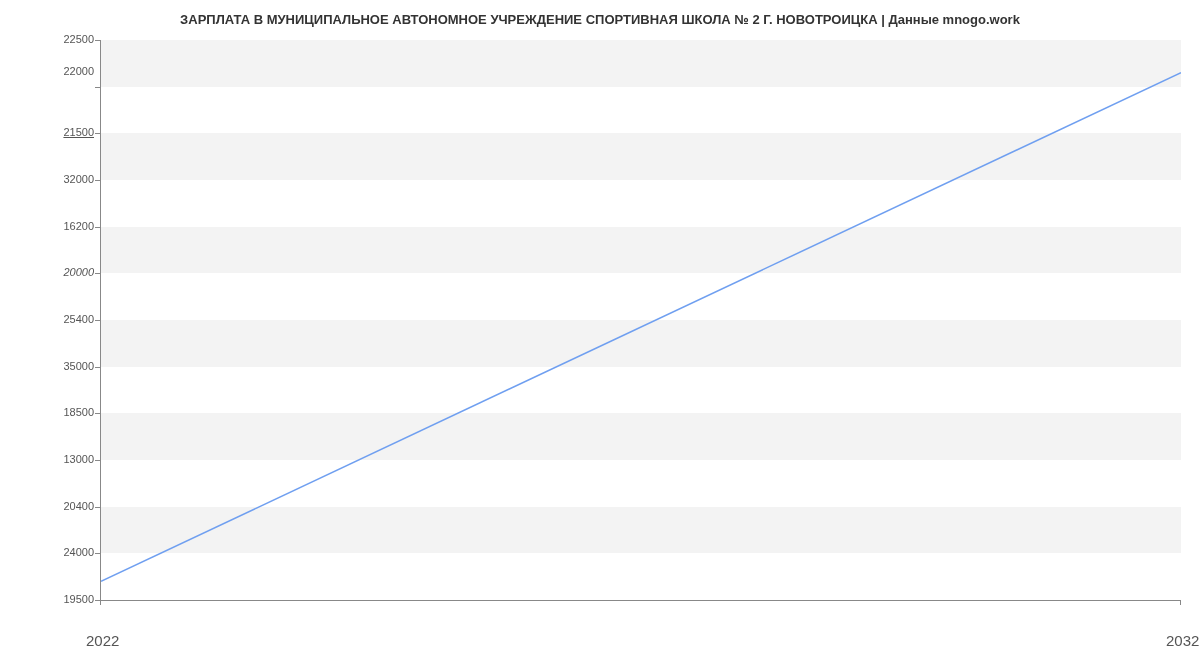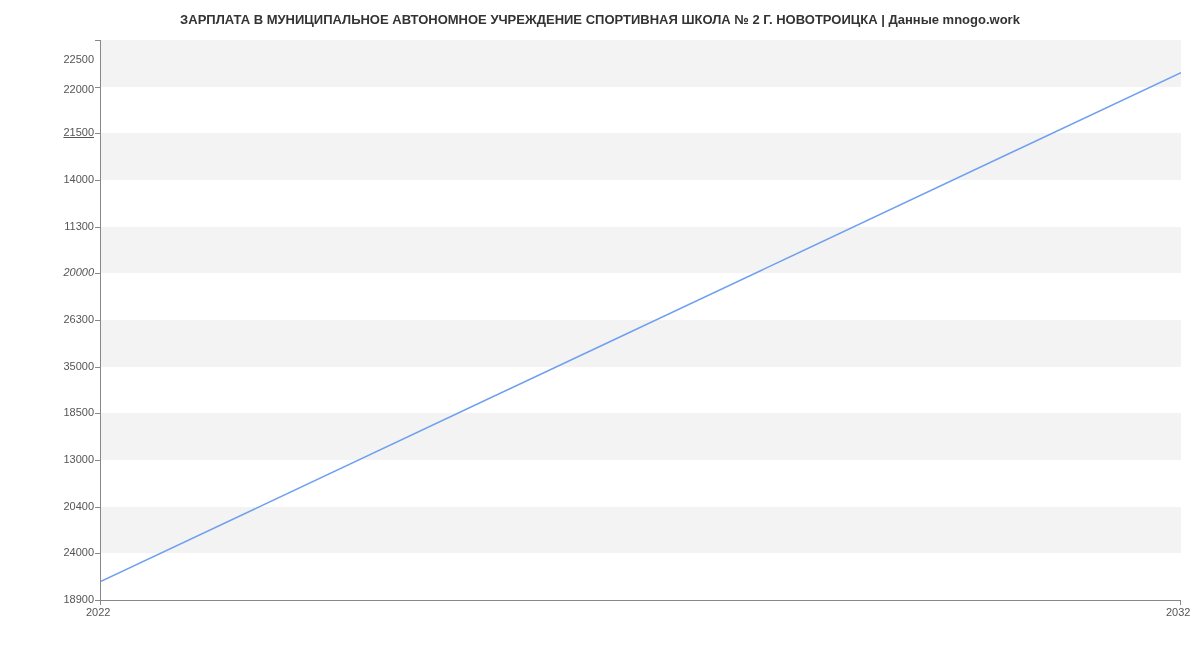--- a/index.html
+++ b/index.html
@@ -1,65 +1,65 @@
 <!DOCTYPE html>
 <html><head>
 <meta charset="utf-8">
 <style>
 html,body{margin:0;padding:0;width:1200px;height:650px;background:#fff;font-family:Verdana,Geneva,sans-serif}
 .chart{position:absolute;left:0;top:0;width:1200px;height:650px}
 .title{position:absolute;left:0;top:12px;width:1200px;text-align:center;font-size:13px;font-weight:bold;color:#333}
 .plot{position:absolute;left:100px;top:40px;width:1080px;height:560px;border-left:1px solid #888;border-bottom:1px solid #888}
 .band{position:absolute;left:0;width:100%;background:#f3f3f3}
 .yt{position:absolute;right:1106px;width:60px;text-align:right;font-size:11px;color:#555}
-.xt{position:absolute;top:606px;font-size:11px;color:#555}
+.xt{position:absolute;top:632px;font-size:15px;color:#555}
 .line{stroke:#6f9ff0;stroke-width:1.5;fill:none}
 .tick{position:absolute;background:#888}
 </style>
 </head>
 <body>
 
 <div class="chart">
   <div class="title">ЗАРПЛАТА В МУНИЦИПАЛЬНОЕ АВТОНОМНОЕ УЧРЕЖДЕНИЕ СПОРТИВНАЯ ШКОЛА № 2 Г. НОВОТРОИЦКА | Данные mnogo.work</div>
   <div class="plot" id="plot">
       <div class="band" style="top: 0px; height: 46.6667px;"></div>
       <div class="band" style="top: 93.3333px; height: 46.6667px;"></div>
       <div class="band" style="top: 186.667px; height: 46.6667px;"></div>
       <div class="band" style="top: 280px; height: 46.6667px;"></div>
       <div class="band" style="top: 373.333px; height: 46.6667px;"></div>
       <div class="band" style="top: 466.667px; height: 46.6667px;"></div>
     <svg id="svg" width="1080" height="560" style="position:absolute;left:0;top:0">
         <path d="M 0 541.3333333333334 L 1080 32.66666666666663" class="line"></path>
       </svg>
   </div>
   <div id="axes">
-      <div class="yt" style="top: 593px;">18900</div>
+      <div class="yt" style="top: 593px;">19500</div>
       <div class="tick" style="left: 95px; top: 600px; width: 5px; height: 1px;"></div>
       <div class="yt" style="top: 546.333px;">24000</div>
       <div class="tick" style="left: 95px; top: 553.333px; width: 5px; height: 1px;"></div>
       <div class="yt" style="top: 499.667px;">20400</div>
       <div class="tick" style="left: 95px; top: 506.667px; width: 5px; height: 1px;"></div>
       <div class="yt" style="top: 453px;">13000</div>
       <div class="tick" style="left: 95px; top: 460px; width: 5px; height: 1px;"></div>
       <div class="yt" style="top: 406.333px; text-align: right;">18500</div>
       <div class="tick" style="left: 95px; top: 413.333px; width: 5px; height: 1px;"></div>
       <div class="yt" style="top: 359.667px;">35000</div>
       <div class="tick" style="left: 95px; top: 366.667px; width: 5px; height: 1px;"></div>
-      <div class="yt" style="top: 313px;">26300</div>
+      <div class="yt" style="top: 313px;">25400</div>
       <div class="tick" style="left: 95px; top: 320px; width: 5px; height: 1px;"></div>
       <div class="yt" style="top: 266.333px; font-style: italic;">20000</div>
       <div class="tick" style="left: 95px; top: 273.333px; width: 5px; height: 1px;"></div>
-      <div class="yt" style="top: 219.667px;">11300</div>
+      <div class="yt" style="top: 219.667px;">16200</div>
       <div class="tick" style="left: 95px; top: 226.667px; width: 5px; height: 1px;"></div>
-      <div class="yt" style="top: 173px;">14000</div>
+      <div class="yt" style="top: 173px;">32000</div>
       <div class="tick" style="left: 95px; top: 180px; width: 5px; height: 1px;"></div>
       <div class="yt" style="top: 126.333px; text-decoration: underline;">21500</div>
       <div class="tick" style="left: 95px; top: 133.333px; width: 5px; height: 1px;"></div>
-      <div class="yt" style="top: 83px;">22000</div>
+      <div class="yt" style="top: 65px;">22000</div>
       <div class="tick" style="left: 95px; top: 86.6667px; width: 5px; height: 1px;"></div>
-      <div class="yt" style="top: 33px; margin-top: 20px;">22500</div>
+      <div class="yt" style="top: 33px;">22500</div>
       <div class="tick" style="left: 95px; top: 40px; width: 5px; height: 1px;"></div>
       <div class="xt" style="left: 86px;">2022</div>
       <div class="tick" style="left: 100px; top: 600px; width: 1px; height: 5px;"></div>
       <div class="xt" style="left: 1166px;">2032</div>
       <div class="tick" style="left: 1180px; top: 600px; width: 1px; height: 5px;"></div>
     </div>
 </div>
 
 </body></html>

